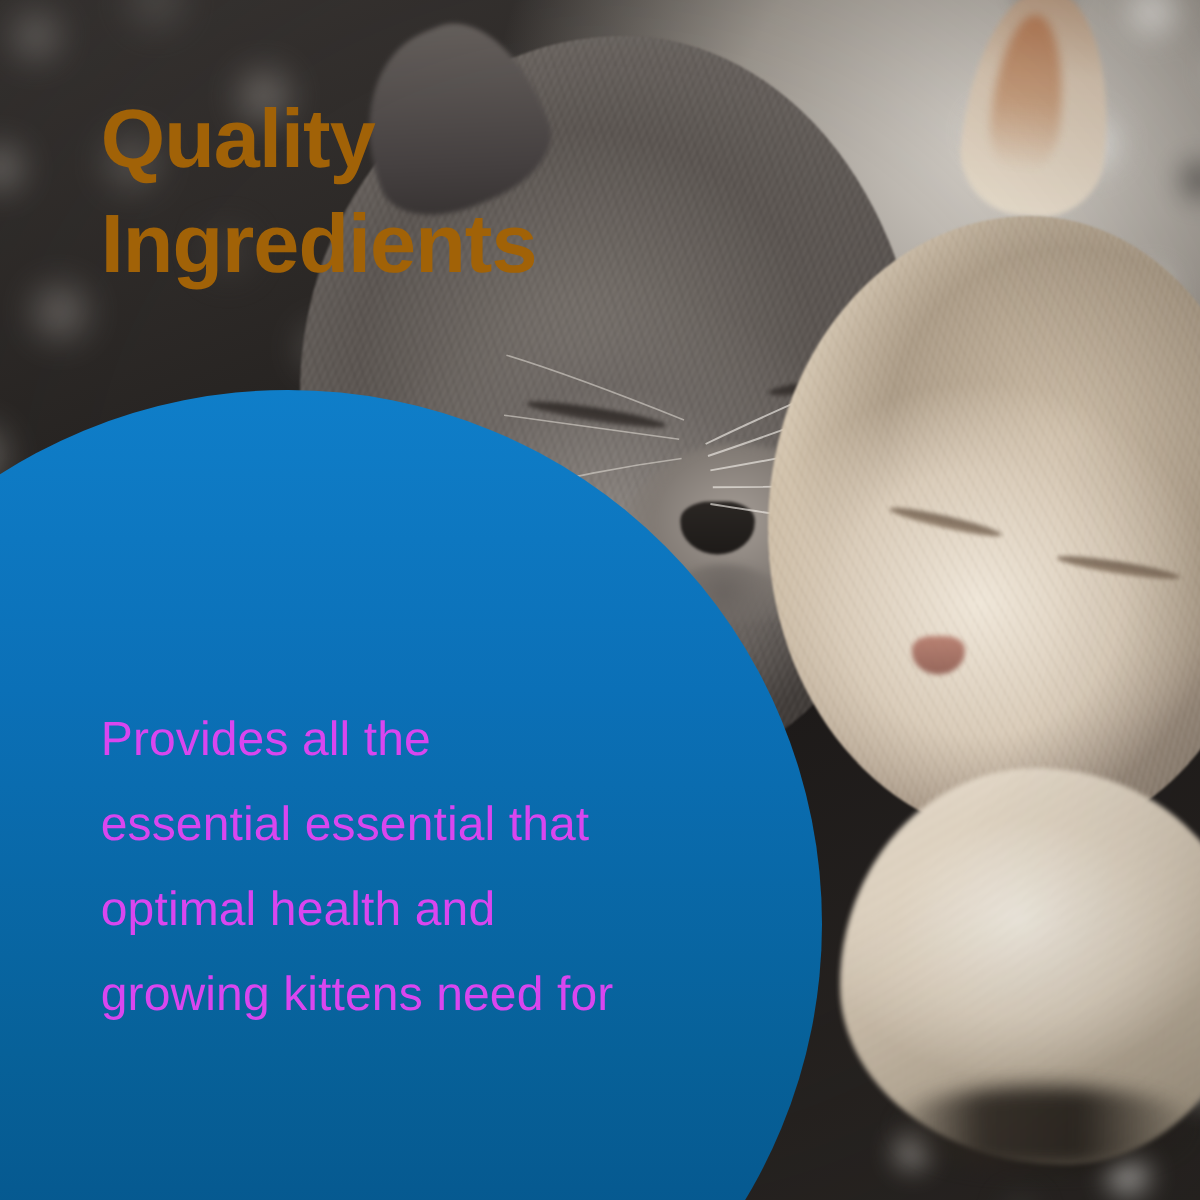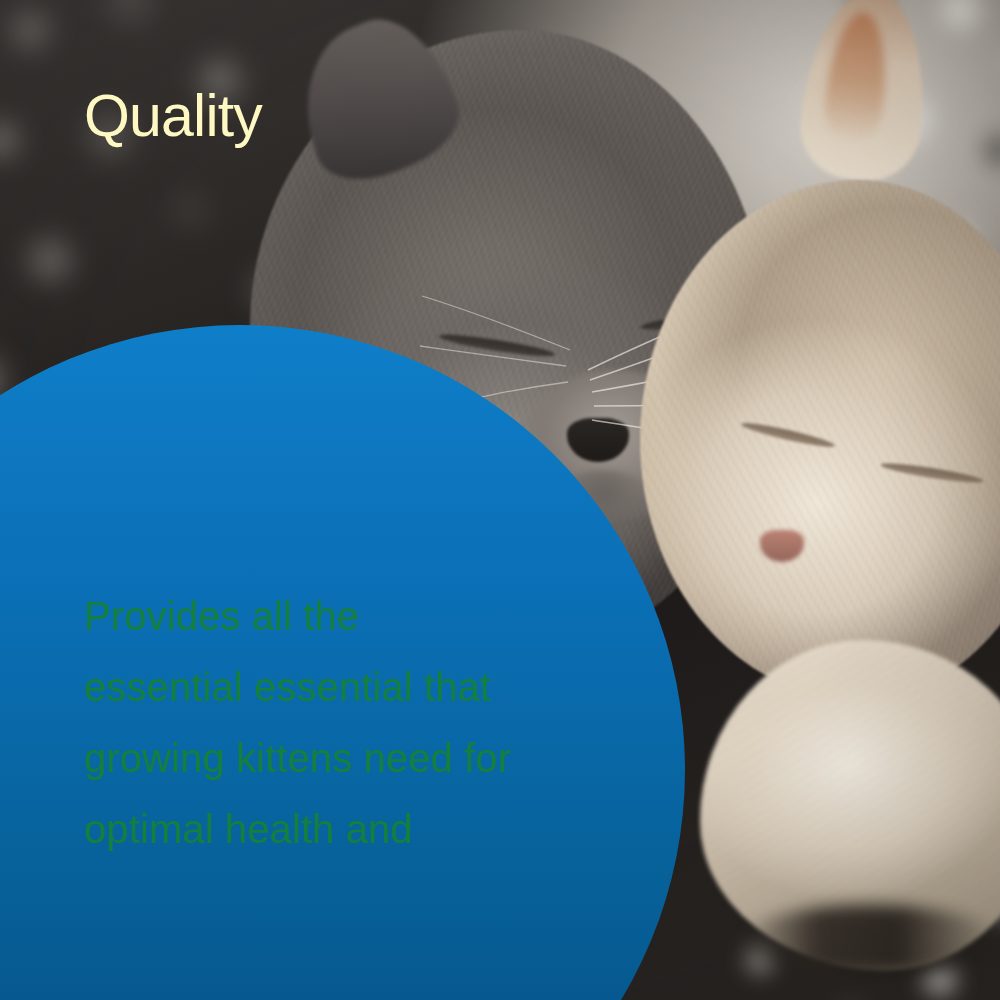--- a/index.html
+++ b/index.html
@@ -270,34 +270,34 @@
     border-radius: 50%;
     background: linear-gradient(180deg, #0f7ec9 0%, #0b70b7 28%, #076199 62%, #044c81 100%);
   }
 
   
   .headline {
     position: absolute;
     left: 84px;
     top: 72px;
     width: 700px;
-    color: #fef9c3;
-    font-size: 59px;
-    font-weight: normal;
+    color: #a16207;
+    font-size: 69px;
+    font-weight: bold;
     line-height: 88px;
     letter-spacing: -0.8px;
   }
   .headline .line { display: block; white-space: pre; }
 
   .body-copy {
     position: absolute;
     left: 84px;
     top: 581px;
     width: 560px;
-    color: #15803d;
+    color: #d946ef;
     font-size: 40px;
     font-weight: normal;
     line-height: 71px;
     letter-spacing: 0.1px;
   }
   .body-copy .line { display: block; white-space: pre; }
 </style>
 </head>
 <body>
 
@@ -347,24 +347,25 @@
     <div class="cream-paw">
       <div class="cream-paw-fur"></div>
     </div>
     <div class="dark-band"></div>
 
     <div class="photo-grade"></div>
   </div>
 
   <div class="headline">
     <span class="line">Quality</span>
+    <span class="line">Ingredients</span>
   </div>
 
   <div class="blue-circle"></div>
 
   <div class="body-copy">
     <span class="line">Provides all the</span>
     <span class="line">essential essential that</span>
+    <span class="line">optimal health and</span>
     <span class="line">growing kittens need for</span>
-    <span class="line">optimal health and</span>
   </div>
 
 </div>
 
 </body></html>

